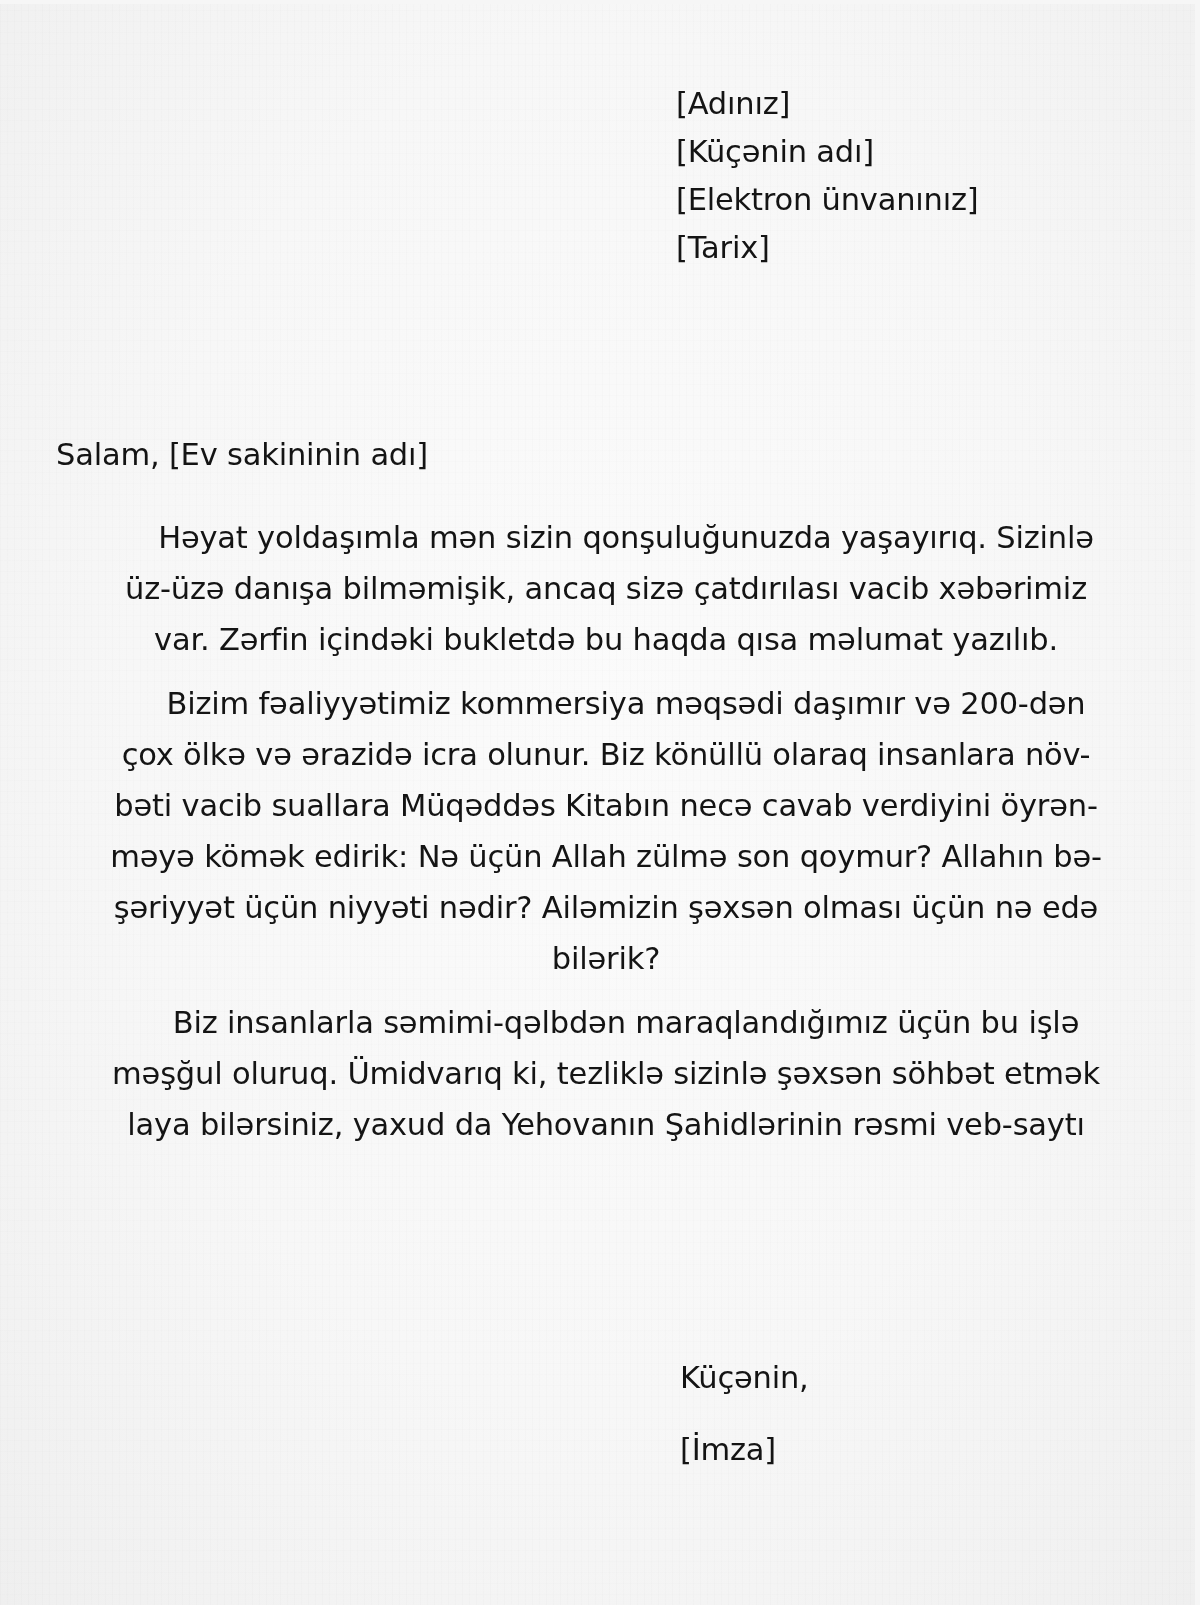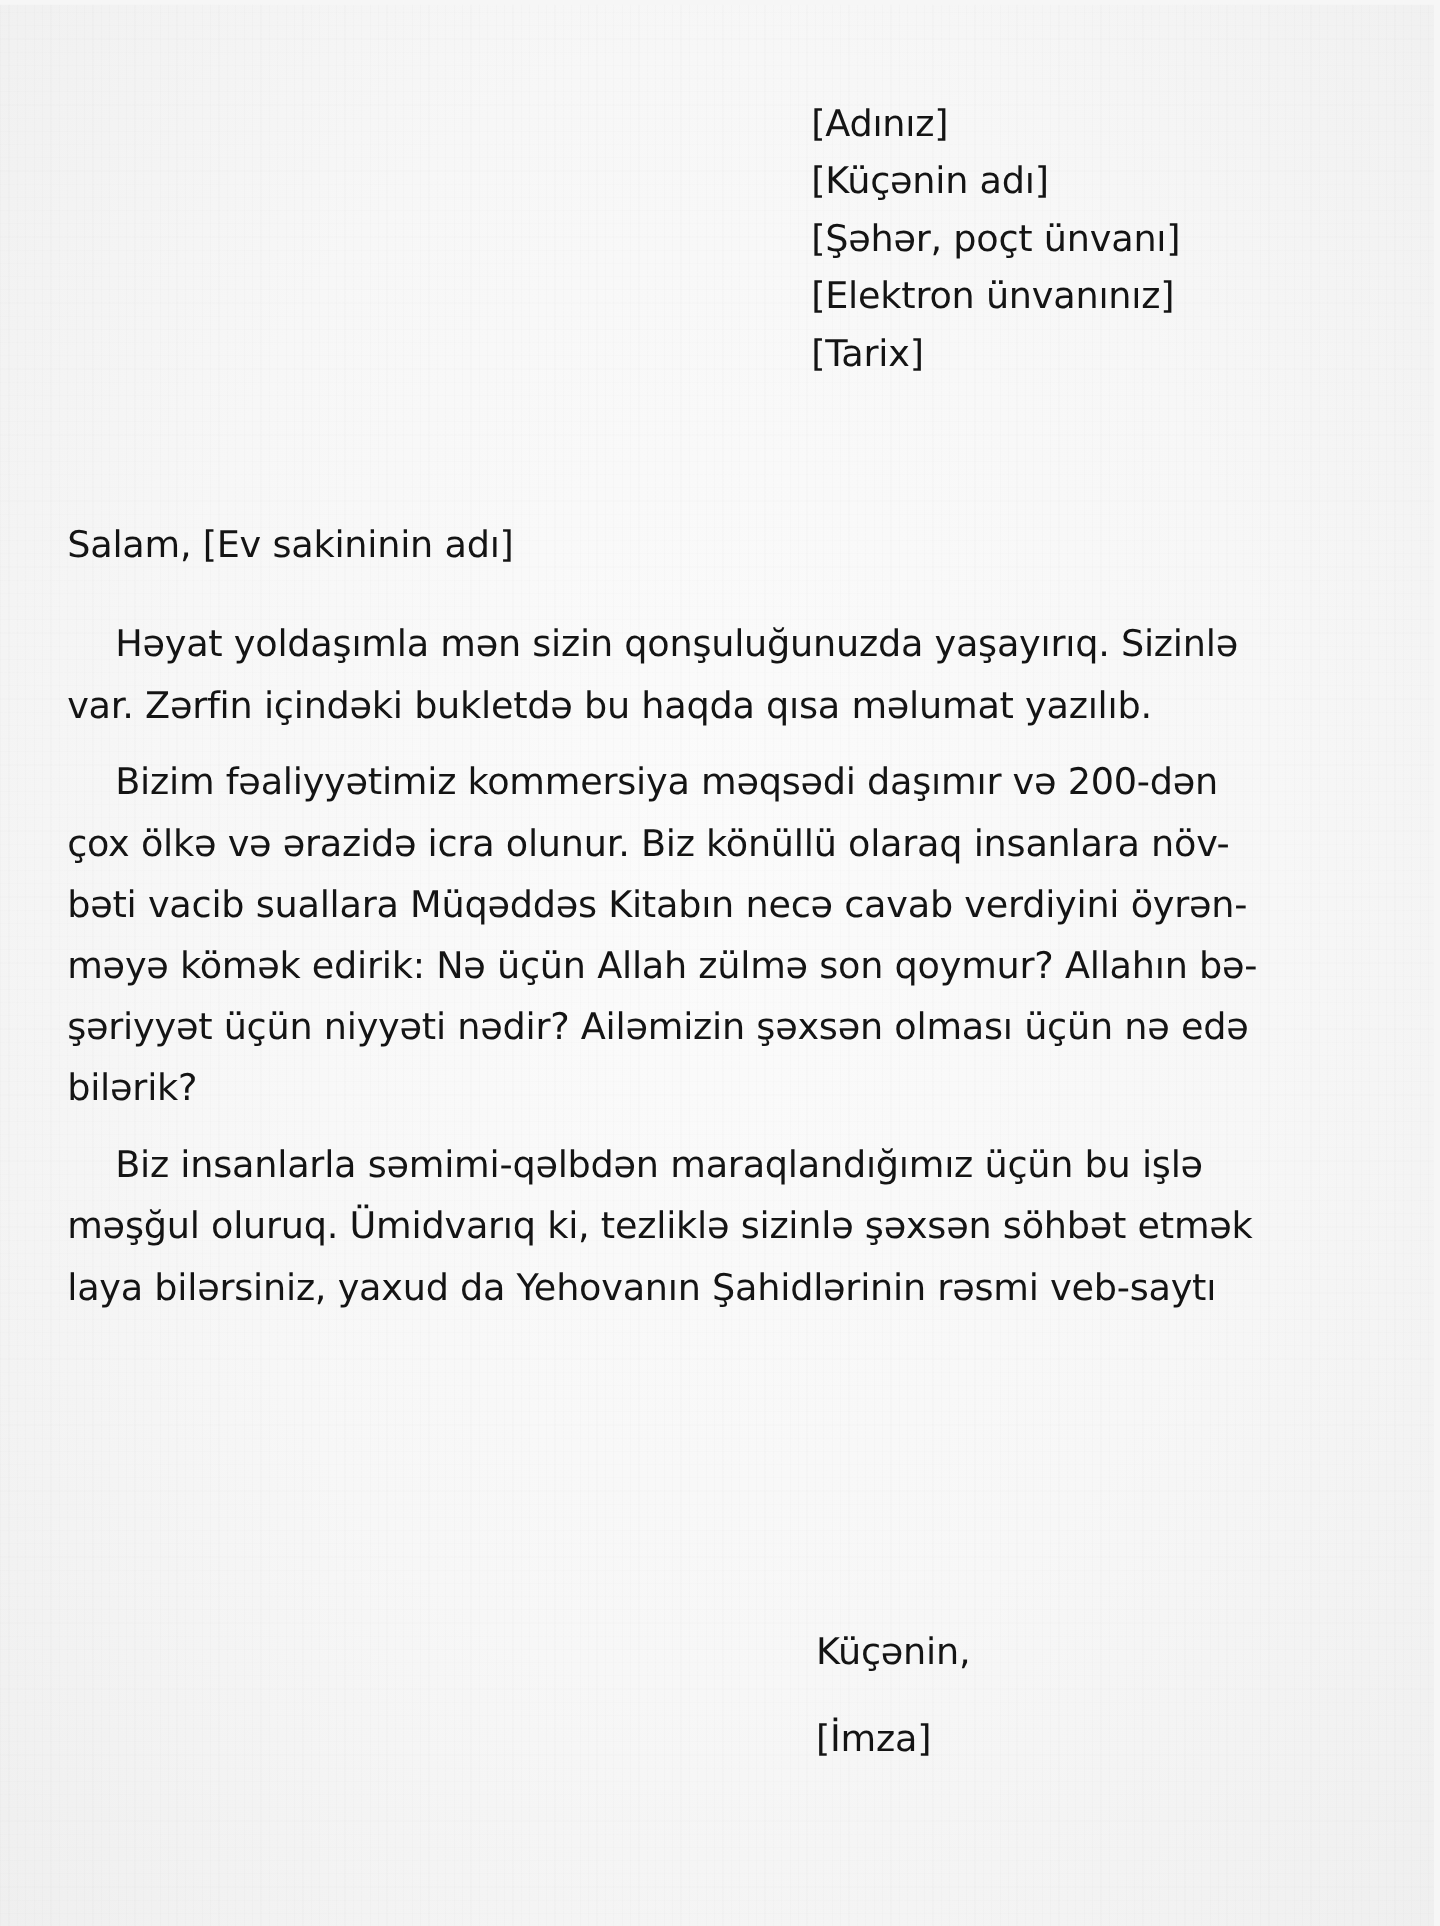--- a/index.html
+++ b/index.html
@@ -52,21 +52,21 @@
     .body-text {
       position: absolute;
       left: 56px;
       top: 508px;
       width: 1100px;
       font-size: 30.5px;
       line-height: 51px;
       letter-spacing: -0.2px;
     }
     .para { margin: 0 0 13px 0; }
-    .para .ln { display: block; white-space: nowrap; }
+    .para .ln { display: block; white-space: nowrap; text-align: center; }
     .para .ln.first { text-indent: 40px; }
     .closing {
       position: absolute;
       left: 680px;
       top: 1350px;
       font-size: 30.5px;
       line-height: 48px;
       white-space: nowrap;
       letter-spacing: -0.2px;
     }
@@ -82,30 +82,30 @@
   </style>
 </head>
 <body>
 
 <div class="paper">
   <div class="grain"></div>
 
   <div class="sender">
     <span class="line">[Adınız]</span>
     <span class="line">[Küçənin adı]</span>
-    <span class="line">[Şəhər, poçt ünvanı]</span>
     <span class="line">[Elektron ünvanınız]</span>
     <span class="line">[Tarix]</span>
   </div>
 
   <div class="greeting">Salam, [Ev sakininin adı]</div>
 
   <div class="body-text">
     <p class="para">
       <span class="ln first">Həyat yoldaşımla mən sizin qonşuluğunuzda yaşayırıq. Sizinlə</span>
+      <span class="ln">üz-üzə danışa bilməmişik, ancaq sizə çatdırılası vacib xəbərimiz</span>
       <span class="ln">var. Zərfin içindəki bukletdə bu haqda qısa məlumat yazılıb.</span>
     </p>
     <p class="para">
       <span class="ln first">Bizim fəaliyyətimiz kommersiya məqsədi daşımır və 200-dən</span>
       <span class="ln">çox ölkə və ərazidə icra olunur. Biz könüllü olaraq insanlara növ-</span>
       <span class="ln">bəti vacib suallara Müqəddəs Kitabın necə cavab verdiyini öyrən-</span>
       <span class="ln">məyə kömək edirik: Nə üçün Allah zülmə son qoymur? Allahın bə-</span>
       <span class="ln">şəriyyət üçün niyyəti nədir? Ailəmizin şəxsən olması üçün nə edə</span>
       <span class="ln">bilərik?</span>
     </p>

